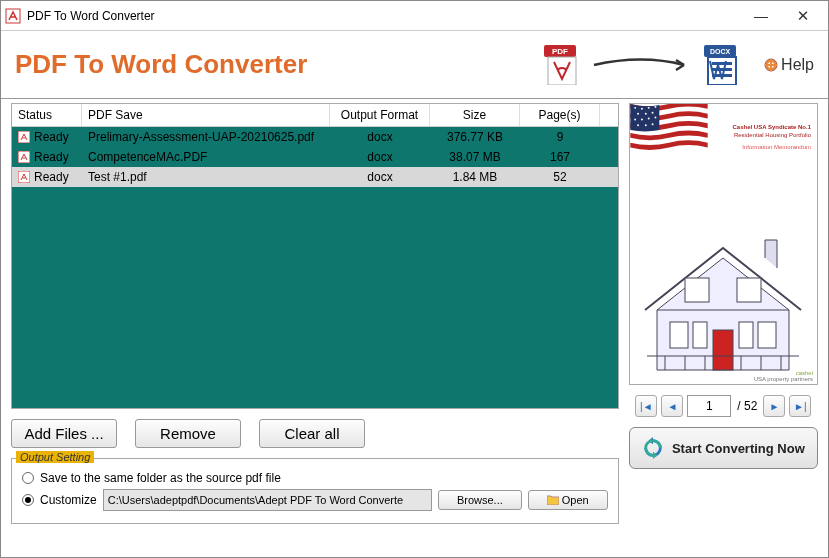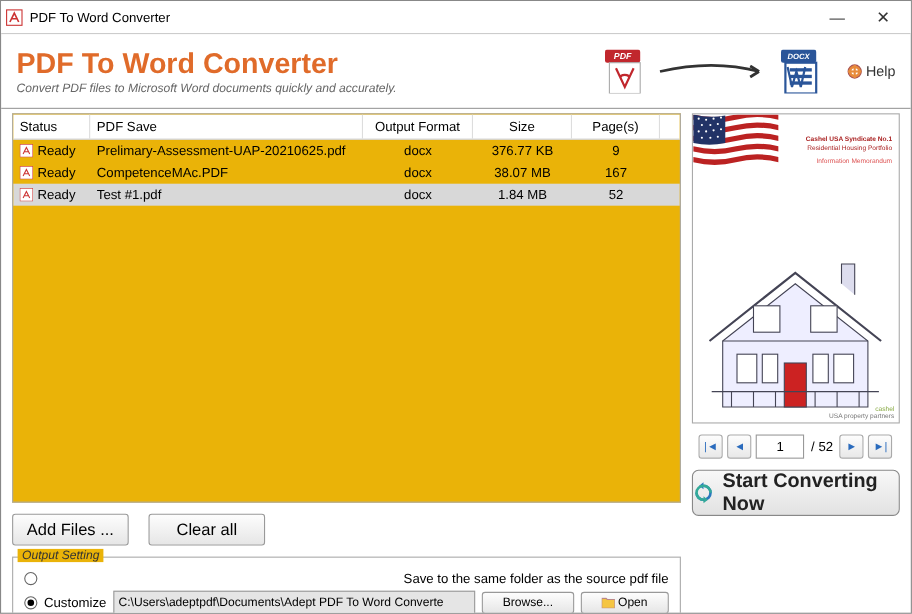--- a/index.html
+++ b/index.html
@@ -8,84 +8,83 @@
 .titlebar { height: 30px; background: #fff; display: flex; align-items: center; padding: 0 4px; border-bottom: 1px solid #ccc; }
 .titlebar .app-icon { width: 16px; height: 16px; margin-right: 6px; }
 .titlebar .title { font-size: 12px; color: #000; flex: 1; }
 .titlebar .win-btn { width: 42px; height: 26px; display: flex; align-items: center; justify-content: center; color: #333; font-size: 14px; cursor: default; }
 .titlebar .win-btn.close { font-size: 15px; }
 
 .header { height: 68px; padding: 6px 14px; display: flex; align-items: center; border-bottom: 1px solid #999; }
 .header .heading { color: #e06b2a; font-size: 26px; font-weight: bold; }
 .header .sub { color: #666; font-size: 11px; font-style: italic; margin-top: 2px; }
 .header .graphics { margin-left: auto; display: flex; align-items: center; gap: 24px; }
-.help { display: flex; align-items: center; gap: 3px; font-size: 13px; color: #333; cursor: pointer; }
-.arrow-wrap { display: flex; align-items: center; gap: 12px; font-style: italic; }
+.help { display: flex; align-items: center; gap: 3px; font-size: 16px; color: #333; cursor: pointer; }
+.arrow-wrap { display: flex; align-items: center; gap: 12px; }
 
 .main { display: flex; padding: 4px 10px 6px 10px; gap: 10px; }
 .left { width: 610px; }
 .right { width: 190px; }
 
-.table { border: 1px solid #aaa; background: #eab308; height: 354px; overflow: hidden; }
+.table { border: 1px solid #aaa; background: #0f766e; height: 306px; overflow: hidden; }
 .table-head { display: flex; background: #fff; border-bottom: 1px solid #ccc; }
 .table-head .th { font-size: 12px; padding: 4px 6px; border-right: 1px solid #ddd; }
 .table-body .tr { display: flex; font-size: 12px; height: 20px; align-items: center; }
 .table-body .tr.selected { background: #d8d8d8; }
 .td { padding: 2px 6px; overflow: hidden; white-space: nowrap; }
 .col-status { width: 70px; }
 .col-file { width: 248px; }
 .col-format { width: 100px; text-align: center; }
 .col-size { width: 90px; text-align: center; }
 .col-pages { width: 80px; text-align: center; }
 .status-cell { display: flex; align-items: center; gap: 4px; }
 .pdf-mini { width: 12px; height: 12px; }
 
 .btn-row { display: flex; gap: 18px; margin-top: 10px; }
 .btn { font-size: 15px; padding: 5px 0; width: 106px; text-align: center; background: linear-gradient(#fdfdfd,#e6e6e6); border: 1px solid #999; border-radius: 3px; cursor: pointer; }
 
 .fieldset { border: 1px solid #aaa; margin-top: 10px; padding: 8px 10px 8px 10px; position: relative; }
 .fieldset .legend { position: absolute; top: -8px; left: 4px; background: #eab308; padding: 0 4px; font-size: 11px; color: #333; font-style: italic; }
-.radio-row { display: flex; align-items: center; gap: 6px; font-size: 12px; margin: 4px 0; justify-content: space-between; }
+.radio-row { display: flex; align-items: center; gap: 6px; font-size: 12px; margin: 4px 0; }
 .radio { width: 12px; height: 12px; border: 1px solid #666; border-radius: 50%; display: inline-flex; align-items: center; justify-content: center; }
 .radio.checked::after { content: ""; width: 6px; height: 6px; background: #000; border-radius: 50%; }
 .path-input { flex: 1; border: 1px solid #999; font-size: 11px; padding: 3px 4px; background: #e5e5e5; height: 22px; }
 .small-btn { font-size: 11px; padding: 3px 18px; background: linear-gradient(#fdfdfd,#e6e6e6); border: 1px solid #999; border-radius: 3px; cursor: pointer; display: inline-flex; align-items: center; gap: 3px; }
 
 .preview { border: 1px solid #aaa; height: 282px; background: #fff; position: relative; overflow: hidden; }
 .preview-inner { width: 100%; height: 100%; display: flex; flex-direction: column; }
 .flag-area { height: 62px; display: flex; }
 .flag-svg { width: 78px; height: 58px; }
 .doc-meta { position: absolute; top: 20px; right: 6px; text-align: right; font-size: 6px; color: #b33; line-height: 1.3; }
 .house-area { flex: 1; display: flex; align-items: flex-end; justify-content: center; padding: 4px; }
 
 .pager { display: flex; align-items: center; justify-content: center; gap: 4px; margin-top: 10px; }
 .nav-btn { width: 22px; height: 22px; border: 1px solid #aaa; background: linear-gradient(#fdfdfd,#e8e8e8); border-radius: 3px; display: flex; align-items: center; justify-content: center; color: #2a6bbd; font-size: 10px; cursor: pointer; }
 .page-input { width: 44px; height: 22px; border: 1px solid #999; text-align: center; font-size: 12px; }
 .page-total { font-size: 12px; padding: 0 2px; }
 
-.start-btn { margin-top: 10px; height: 42px; border: 1px solid #888; border-radius: 6px; background: linear-gradient(#f8f8f8,#e2e2e2); display: flex; align-items: center; justify-content: center; gap: 8px; font-size: 18px; font-weight: 600; color: #222; cursor: pointer; }
+.start-btn { margin-top: 10px; height: 42px; border: 1px solid #888; border-radius: 6px; background: linear-gradient(#f8f8f8,#e2e2e2); display: flex; align-items: center; justify-content: center; gap: 8px; font-size: 13px; font-weight: 600; color: #222; cursor: pointer; }
 .refresh-icon { width: 22px; height: 22px; }
 </style>
 </head>
 <body>
 
 <div class="titlebar">
   <svg class="app-icon" viewBox="0 0 16 16">
       <rect x="1" y="1" width="14" height="14" fill="#fff" stroke="#c33"></rect>
       <path d="M4 12 L8 4 L12 12 M6 9 H10" stroke="#c33" stroke-width="1.5" fill="none"></path>
     </svg>
   <div class="title">PDF To Word Converter</div>
   <div class="win-btn">—</div>
   <div class="win-btn close">✕</div>
 </div>
 
 <div class="header">
   <div>
     <div class="heading">PDF To Word Converter</div>
-    <div class="sub">Convert PDF files to Microsoft Word documents quickly and accurately.</div>
   </div>
   <div class="graphics">
     <div class="arrow-wrap">
       <svg width="36" height="40" viewBox="0 0 36 40">
         <rect x="0" y="0" width="32" height="12" fill="#c1272d" rx="2"></rect>
         <text x="16" y="9" font-size="8" fill="#fff" text-anchor="middle" font-weight="bold">PDF</text>
         <rect x="4" y="12" width="28" height="28" fill="#fff" stroke="#aaa"></rect>
         <path d="M10 17 L18 34 L26 17 M14 26 C14 22 22 22 22 26" stroke="#c1272d" stroke-width="2" fill="none"></path>
       </svg>
       <svg width="100" height="18" viewBox="0 0 100 18">
@@ -168,20 +167,21 @@
             <div class="td col-file">Test #1.pdf</div>
             <div class="td col-format">docx</div>
             <div class="td col-size">1.84 MB</div>
             <div class="td col-pages">52</div>
           </div>
         </div>
     </div>
 
     <div class="btn-row">
       <div class="btn">Add Files ...</div>
+      <div class="btn">Remove</div>
       <div class="btn">Clear all</div>
     </div>
 
     <div class="fieldset">
       <div class="legend">Output Setting</div>
       <div class="radio-row">
         <span class="radio"></span>
         <span>Save to the same folder as the source pdf file</span>
       </div>
       <div class="radio-row">

